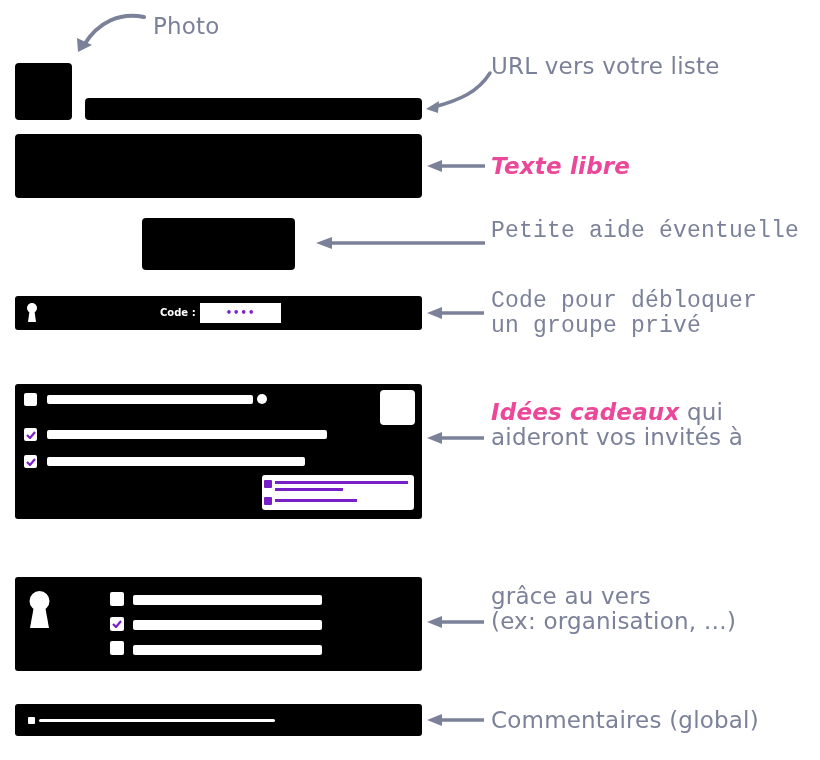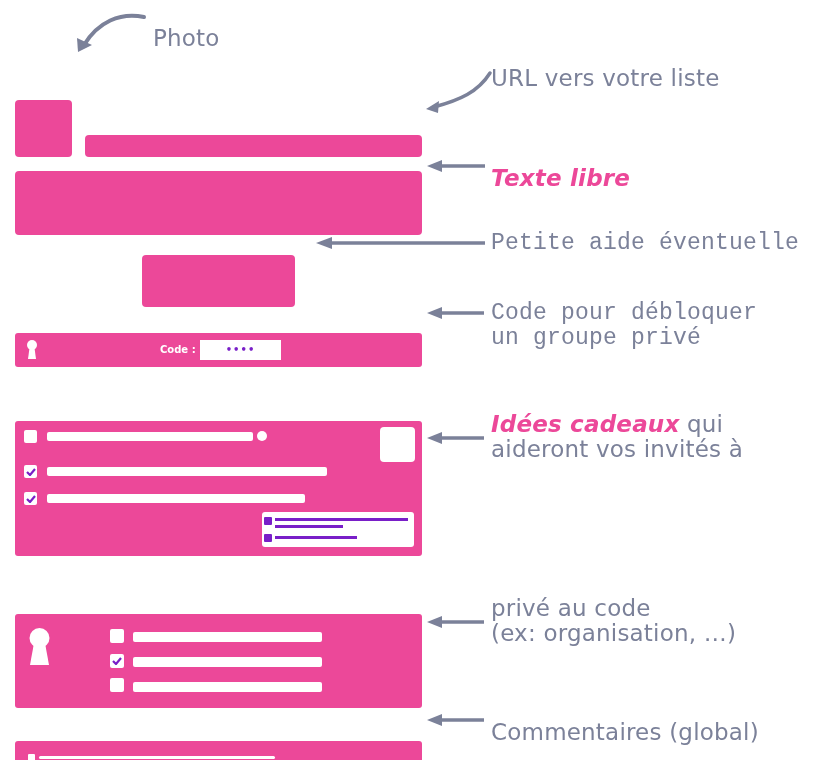--- a/index.html
+++ b/index.html
@@ -1,21 +1,21 @@
 <!DOCTYPE html>
 <html><head>
 <meta charset="utf-8">
 <style>
   html,body{margin:0;padding:0;background:#ffffff;}
   body{width:820px;height:760px;position:relative;overflow:hidden;font-family:"DejaVu Sans","Liberation Sans",sans-serif;}
-  .blk{position:absolute;background:#ec4899;border-radius:4px;margin-top:37px;}
+  .blk{position:absolute;background:#000000;border-radius:4px;}
   .wbar{position:absolute;background:#ffffff;border-radius:2px;}
   .wbox{position:absolute;background:#ffffff;border-radius:2px;}
   .pbar{position:absolute;background:#791fc8;}
-  .lbl{position:absolute;color:#7b8199;font-size:23px;line-height:25px;white-space:nowrap;letter-spacing:0.2px;margin-top:12px;}
+  .lbl{position:absolute;color:#7b8199;font-size:23px;line-height:25px;white-space:nowrap;letter-spacing:0.2px;}
   .em{color:#ec4899;font-style:italic;font-weight:bold;}
   .chk{display:flex;align-items:center;justify-content:center;}
   svg.arrows{position:absolute;left:0;top:0;}
   .codelbl{position:absolute;color:#fff;font-size:10px;font-weight:bold;font-family:"DejaVu Sans",sans-serif;}
   .codeinput{position:absolute;background:#fff;color:#791fc8;font-size:10px;font-weight:bold;text-align:center;line-height:20px;letter-spacing:1px;}
 </style>
 </head>
 <body>
 
 <svg class="arrows" width="820" height="760">
@@ -51,21 +51,21 @@
 <div class="lbl" style="left:491px;top:219px;font-family:Liberation Mono, monospace;">Petite aide éventuelle</div>
 <div class="lbl" style="left:491px;top:289px;font-family:Liberation Mono, monospace;">
   <div>Code pour débloquer</div>
   <div>un groupe privé</div>
 </div>
 <div class="lbl" style="left:491px;top:400px;">
   <div><span class="em">Idées cadeaux</span><span> qui</span></div>
   <div>aideront vos invités à</div>
 </div>
 <div class="lbl" style="left:491px;top:584px;">
-  <div>privé au code</div>
+  <div>grâce au vers</div>
   <div>(ex: organisation, …)</div>
 </div>
 <div class="lbl" style="left:491px;top:708px;">Commentaires (global)</div>
 
 <div class="blk" style="left:15px;top:63px;width:57px;height:57px;"></div>
 <div class="blk" style="left:85px;top:98px;width:337px;height:22px;"></div>
 <div class="blk" style="left:15px;top:134px;width:407px;height:64px;"></div>
 <div class="blk" style="left:142px;top:218px;width:153px;height:52px;"></div>
 
 <div class="blk" style="left:15px;top:296px;width:407px;height:34px;border-radius:3px;">

